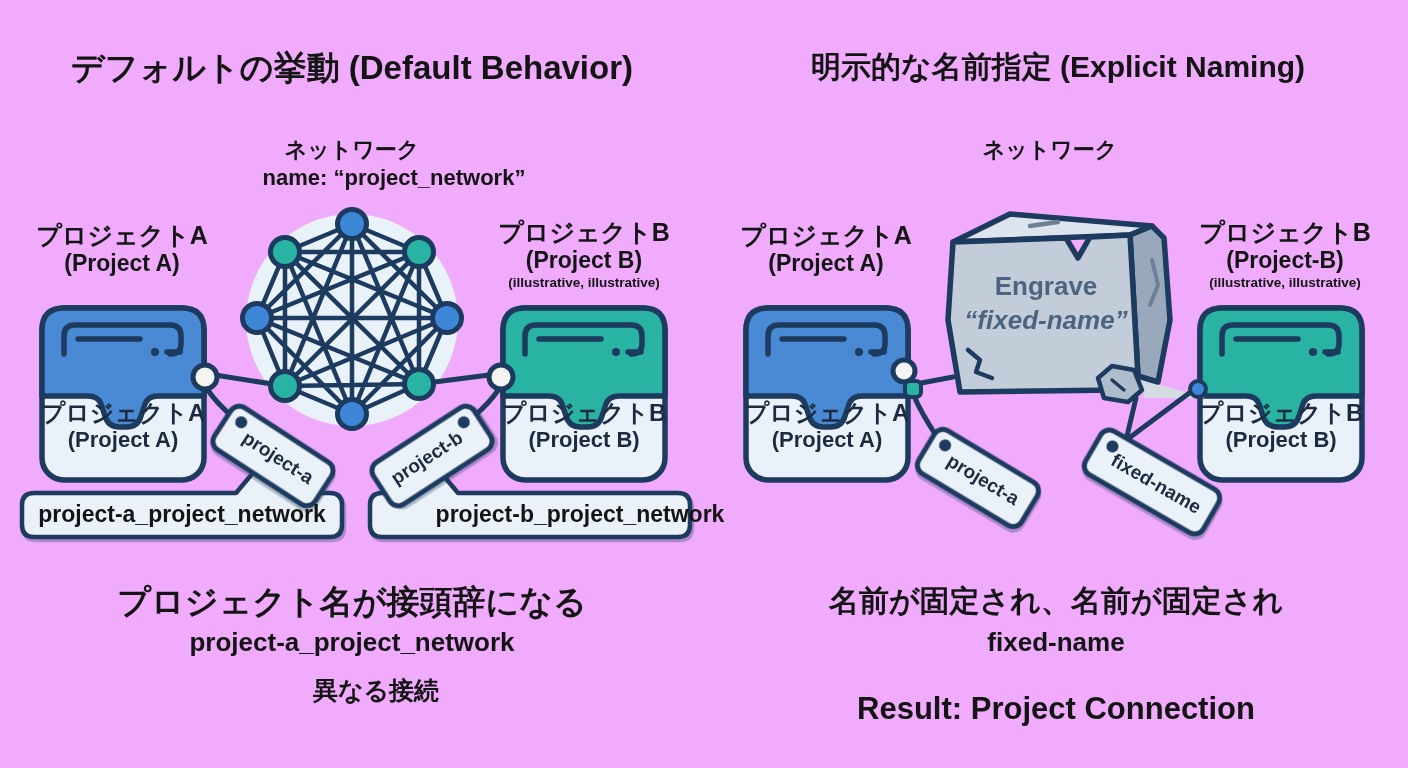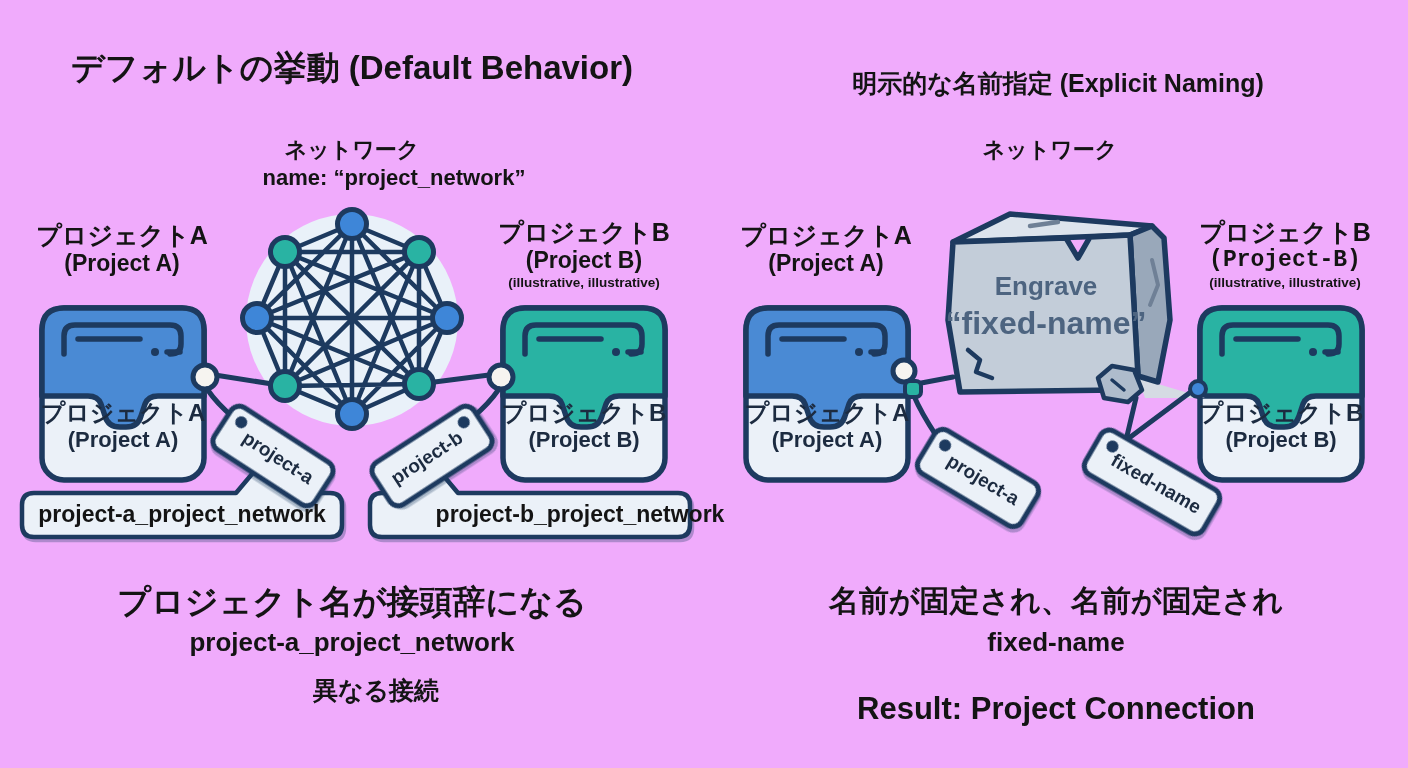--- a/index.html
+++ b/index.html
@@ -110,21 +110,21 @@
       <rect x="-60" y="-25" width="120" height="50" rx="10" fill="#ebf1f8" stroke="#1d3a5f" stroke-width="5"></rect>
       <circle cx="-45" cy="-11" r="6" fill="#1d3a5f"></circle>
     </g>
     <g transform="translate(1152,482) rotate(30)" style="filter:drop-shadow(2px 3px 0 rgba(27,58,95,0.3))">
       <rect x="-68" y="-25" width="136" height="50" rx="10" fill="#ebf1f8" stroke="#1d3a5f" stroke-width="5"></rect>
       <circle cx="-52" cy="-11" r="6" fill="#1d3a5f"></circle>
     </g>
   </svg>
 
   <div class="txt" style="left:352px;top:50px;font-size:33px;">デフォルトの挙動 (Default Behavior)</div>
-  <div class="txt" style="left:1058px;top:50px;font-size:25px;margin-top:20px;">明示的な名前指定 (Explicit Naming)</div>
+  <div class="txt" style="left:1058px;top:50px;font-size:30px;">明示的な名前指定 (Explicit Naming)</div>
 
   <div class="txt" style="left:352px;top:138px;font-size:22px;">ネットワーク</div>
   <div class="txt" style="left:352px;top:166px;font-size:22px;margin-left:42px;">name: “project_network”</div>
   <div class="txt" style="left:1050px;top:138px;font-size:22px;">ネットワーク</div>
 
   <div class="txt" style="left:122px;top:222px;font-size:25px;">プロジェクトA</div>
   <div class="txt" style="left:122px;top:251px;font-size:23px;">(Project A)</div>
   <div class="txt" style="left:123px;top:400px;font-size:24px;color:#1c2b40;">プロジェクトA</div>
   <div class="txt" style="left:123px;top:428px;font-size:22px;color:#1c2b40;">(Project A)</div>
 
@@ -133,27 +133,27 @@
   <div class="txt" style="left:584px;top:276px;font-size:13.5px;">(illustrative, illustrative)</div>
   <div class="txt" style="left:584px;top:400px;font-size:24px;color:#1c2b40;">プロジェクトB</div>
   <div class="txt" style="left:584px;top:428px;font-size:22px;color:#1c2b40;">(Project B)</div>
 
   <div class="txt" style="left:826px;top:222px;font-size:25px;">プロジェクトA</div>
   <div class="txt" style="left:826px;top:251px;font-size:23px;">(Project A)</div>
   <div class="txt" style="left:827px;top:400px;font-size:24px;color:#1c2b40;">プロジェクトA</div>
   <div class="txt" style="left:827px;top:428px;font-size:22px;color:#1c2b40;">(Project A)</div>
 
   <div class="txt" style="left:1285px;top:219px;font-size:25px;">プロジェクトB</div>
-  <div class="txt" style="left:1285px;top:248px;font-size:23px;font-family:Liberation Mono, monospace;">(Project-B)</div>
+  <div class="txt" style="left:1285px;top:248px;font-size:23px;">(Project-B)</div>
   <div class="txt" style="left:1285px;top:276px;font-size:13.5px;">(illustrative, illustrative)</div>
   <div class="txt" style="left:1281px;top:400px;font-size:24px;color:#1c2b40;">プロジェクトB</div>
   <div class="txt" style="left:1281px;top:428px;font-size:22px;color:#1c2b40;">(Project B)</div>
 
   <div class="txt engrave" style="left:1046px;top:272px;font-size:26px;">Engrave</div>
-  <div class="txt engrave" style="left:1046px;top:306px;font-size:32px;">“fixed-name”</div>
+  <div class="txt engrave" style="left:1046px;top:306px;font-size:26px;font-style:italic;">“fixed-name”</div>
 
   <div class="tagtxt" style="left:278px;top:458px;font-size:19px;transform:translate(-50%,-50%) rotate(33deg);">project-a</div>
   <div class="tagtxt" style="left:427px;top:458px;font-size:19px;transform:translate(-50%,-50%) rotate(-33deg);">project-b</div>
   <div class="tagtxt" style="left:983px;top:480px;font-size:19px;transform:translate(-50%,-50%) rotate(31deg);">project-a</div>
   <div class="tagtxt" style="left:1156px;top:484px;font-size:19px;transform:translate(-50%,-50%) rotate(30deg);">fixed-name</div>
 
   <div class="txt" style="left:182px;top:502px;font-size:23px;">project-a_project_network</div>
   <div class="txt" style="left:533px;top:502px;font-size:23px;margin-left:47px;">project-b_project_network</div>
 
   <div class="txt" style="left:352px;top:584px;font-size:33px;">プロジェクト名が接頭辞になる</div>

